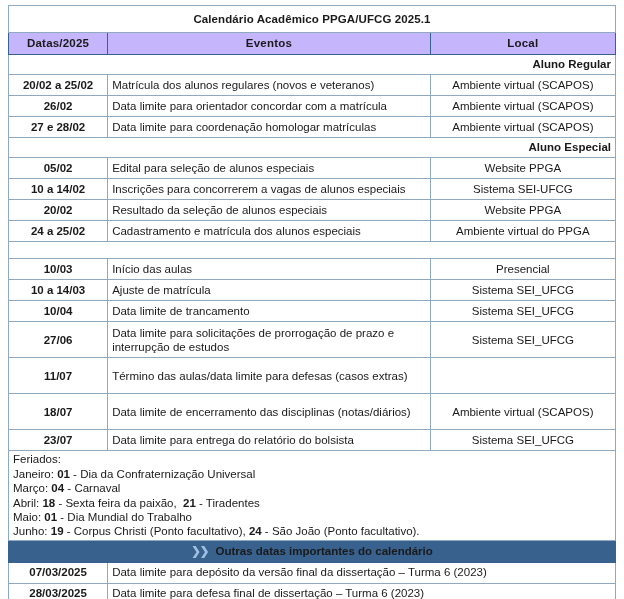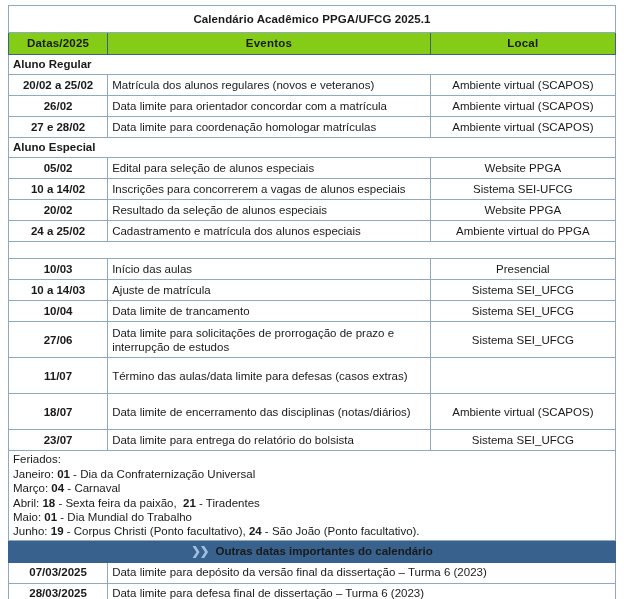--- a/index.html
+++ b/index.html
@@ -44,32 +44,32 @@
     font-size: 15.5px;
     font-weight: bold;
     color: #262626;
     height: 24px;
     padding: 1px 4px 3px 4px;
     border: 1px solid #8ea9c1 !important;
     letter-spacing: 0.1px;
   }
   
   .hdr {
-    background: #84cc16;
+    background: #c4b5fd;
     color: #ffffff;
     font-weight: bold;
     font-size: 12px;
     text-align: center;
     height: 19px;
     border-color: #38618e !important;
     letter-spacing: 0.2px;
   }
   
   .section-row {
-    text-align: left;
+    text-align: right;
     font-weight: bold;
     font-size: 12px;
     color: #1a1a1a;
     height: 17px;
   }
   
   .spacer-row td {
     height: 13px;
   }
   

